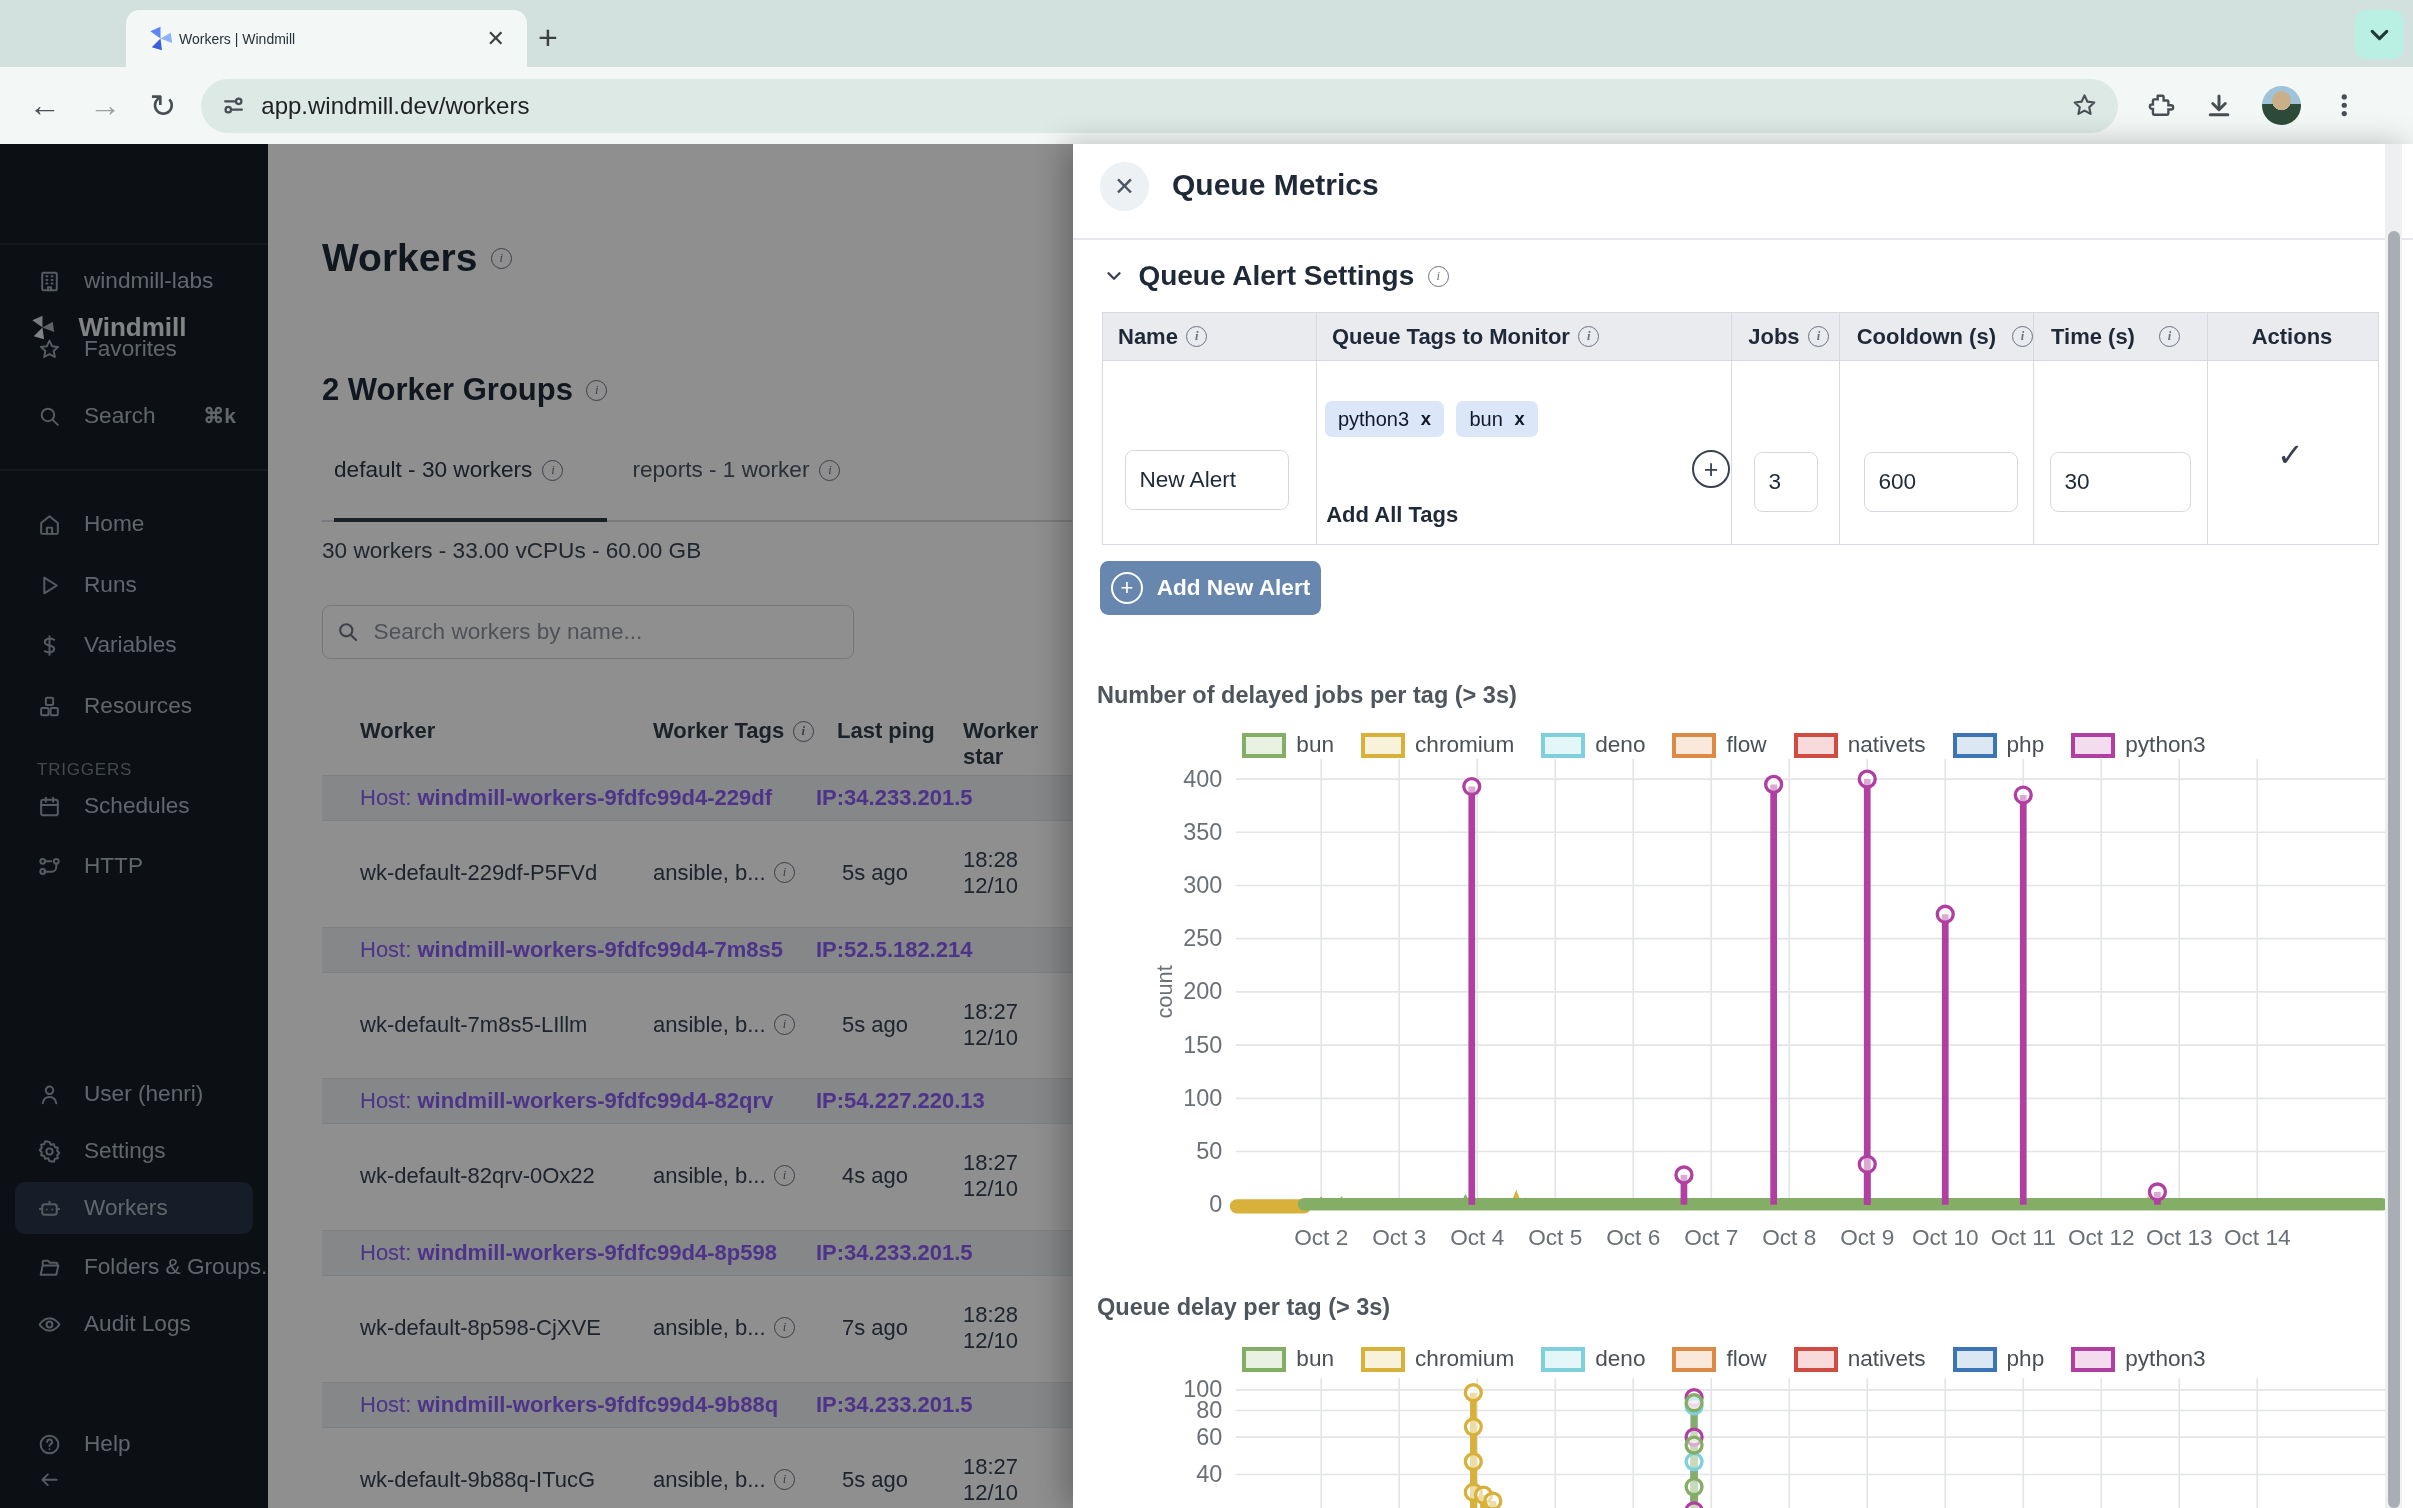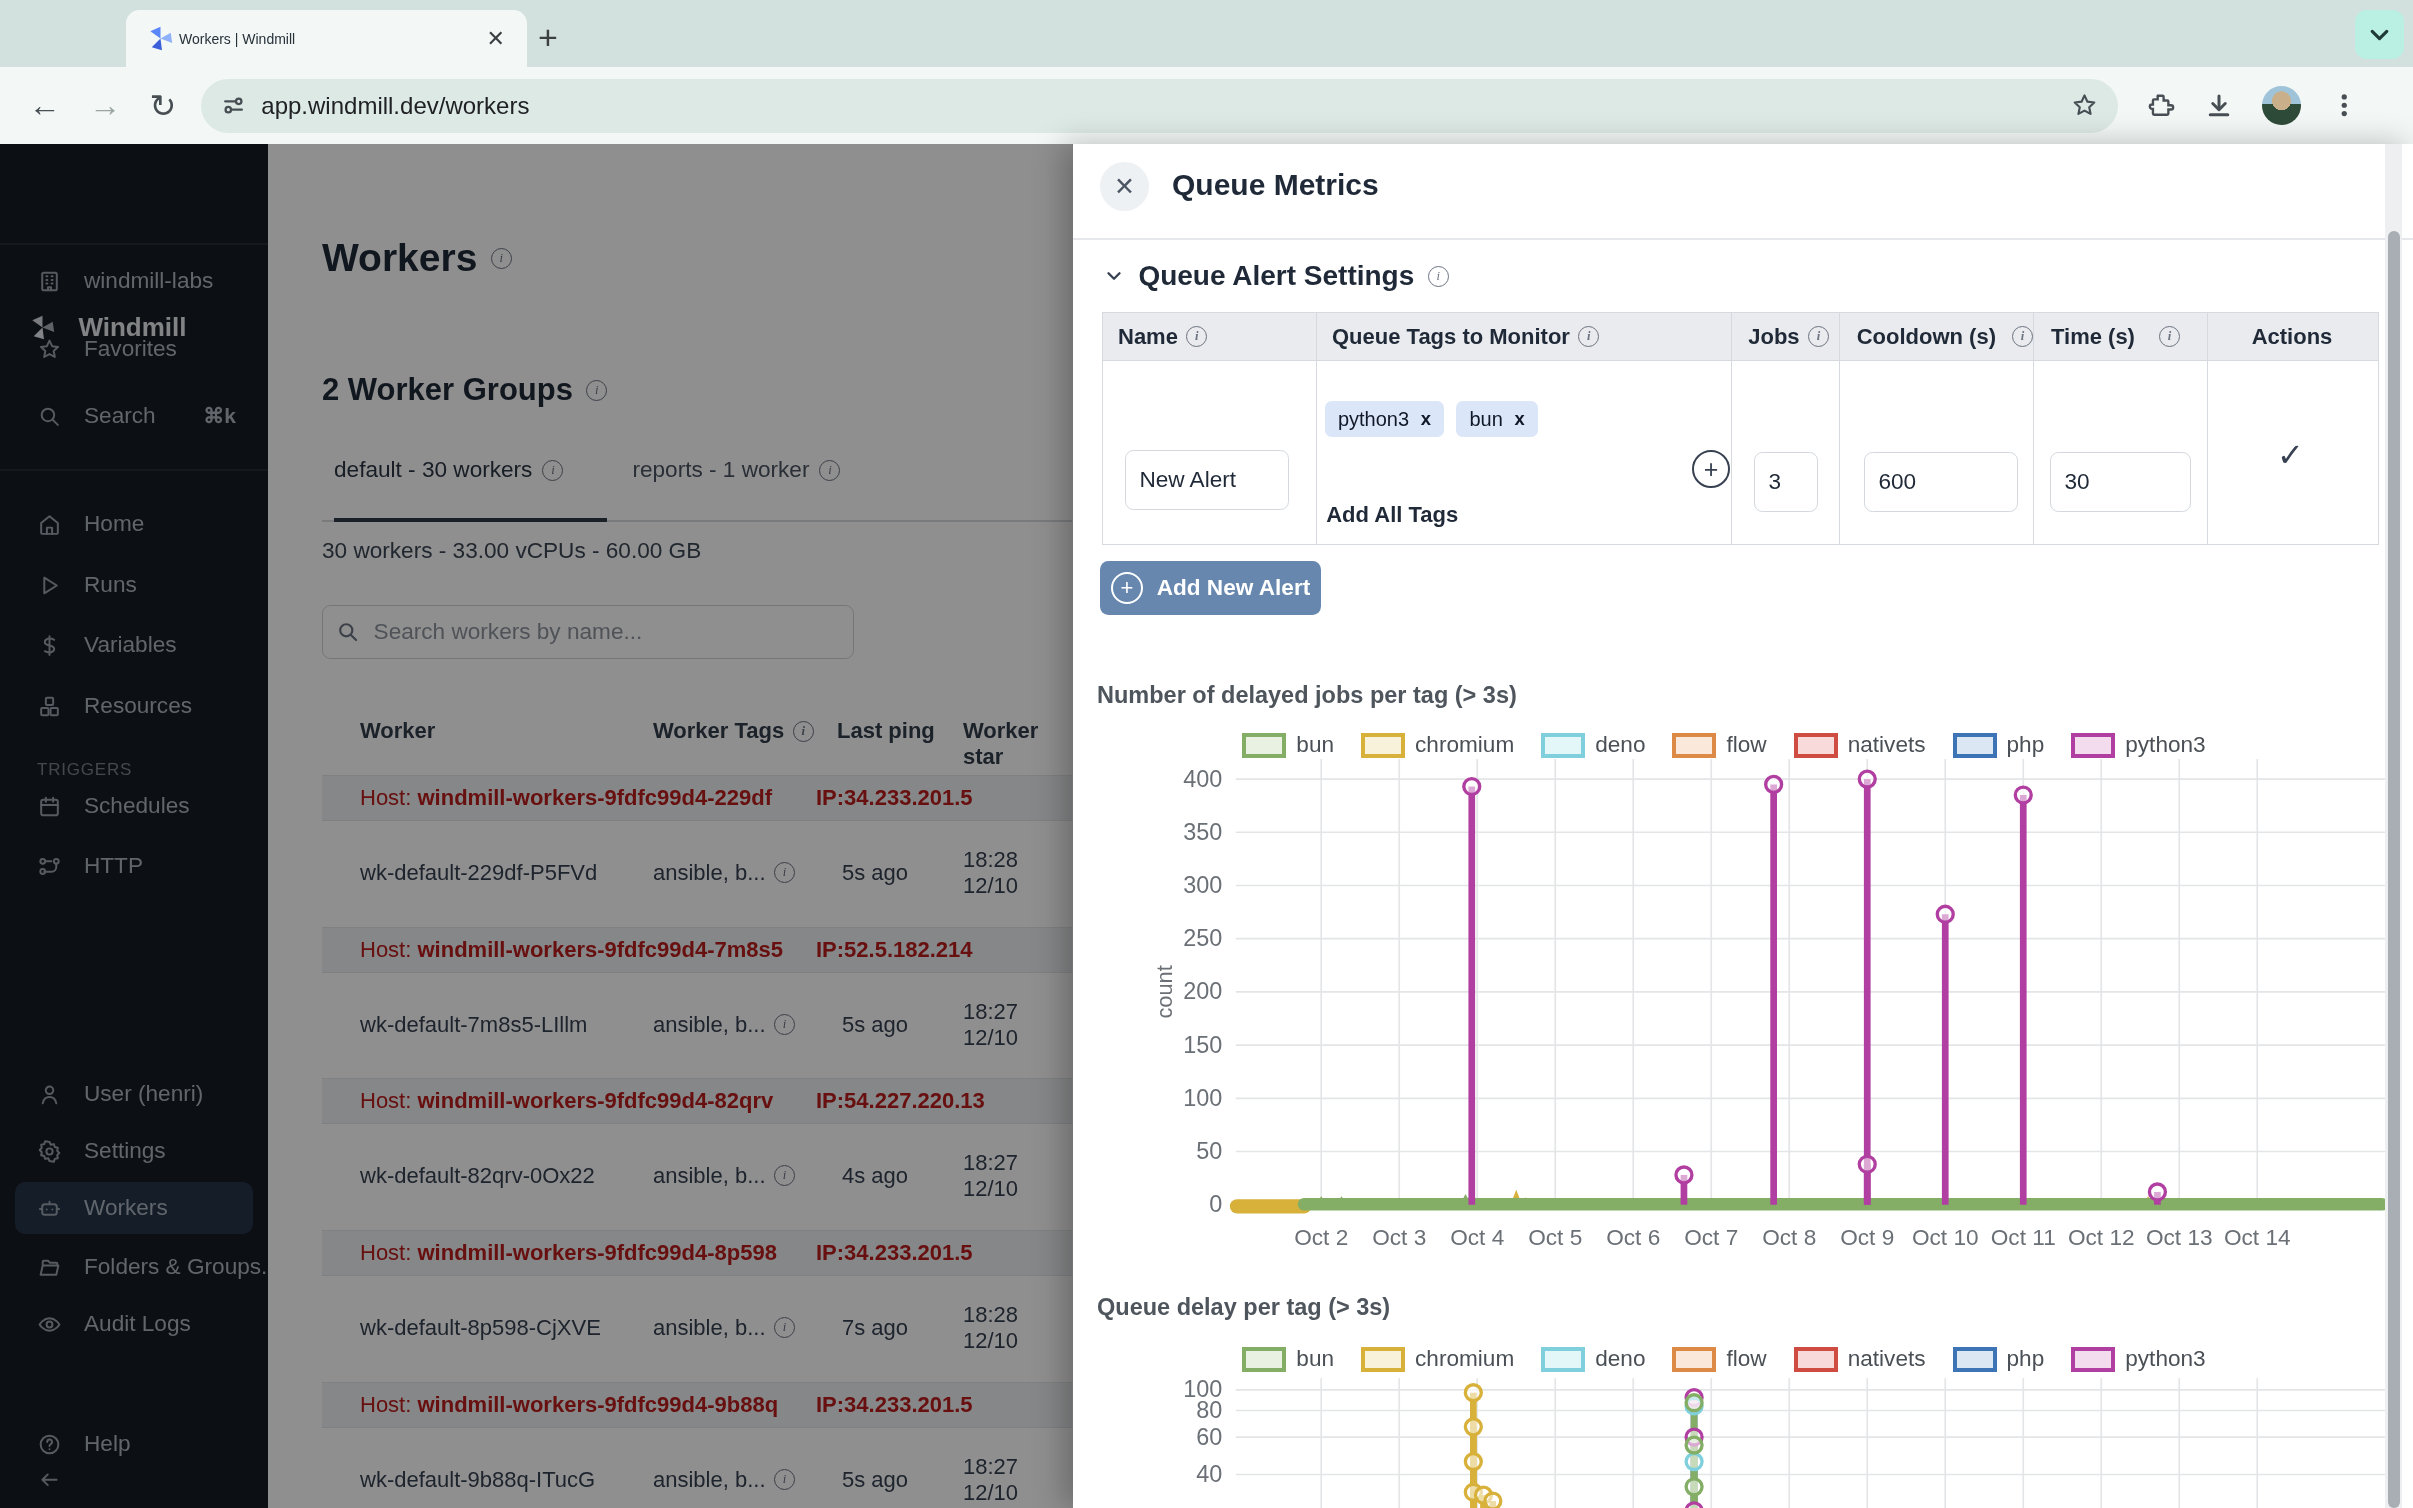--- a/index.html
+++ b/index.html
@@ -44,21 +44,21 @@
   #tabs-underline{position:absolute;left:66px;top:374px;width:273px;height:4.2px;background:#2f3a47;}
   #tabs-border{position:absolute;left:54px;top:376px;width:750px;height:1.7px;background:#d6d9dd;}
   #stats-line{position:absolute;left:54px;top:394px;font-size:22.6px;color:#3c4654;}
   #wsearch{position:absolute;left:54px;top:461px;width:532px;height:54px;border:1.7px solid #cfd4da;border-radius:8.4px;
         background:#fff;display:flex;align-items:center;padding:0 13.4px;box-sizing:border-box;}
   #wsearch input{border:none;outline:none;font-size:22.6px;color:#1f2937;margin-left:11.7px;width:436px;background:transparent;font-family:inherit;}
   #wsearch input::placeholder{color:#8d949e;}
   #wtable{position:absolute;left:54px;top:564px;width:750px;}
   .th{position:absolute;top:0;font-size:22px;font-weight:700;color:#333d4a;display:flex;gap:8.4px;align-items:center;}
   .hostrow{position:absolute;left:0;width:750px;background:#eef0f2;border-top:1.7px solid #e3e5e8;border-bottom:1.7px solid #e3e5e8;
-        display:flex;align-items:center;font-size:22px;color:#b91c1c;}
+        display:flex;align-items:center;font-size:22px;color:#8b5cf6;}
   .wkrow{position:absolute;left:0;width:750px;background:#fff;display:flex;align-items:center;font-size:22px;color:#374151;}
   
   #dim{left:0;top:144px;width:1073px;height:1364px;background:rgba(0,0,0,0.44);z-index:5;}
   
   #drawer{left:1073px;top:144px;width:1341px;height:1364px;background:#fff;z-index:10;
         box-shadow:-10px 0 28.5px rgba(0,0,0,0.25);}
   #drawer .inner{position:absolute;left:0;top:0;width:1341px;height:1364px;}
   #close-btn{position:absolute;left:27px;top:18.4px;width:49px;height:49px;border-radius:50%;background:#eef1f4;
         display:flex;align-items:center;justify-content:center;font-size:25px;color:#4b5563;}
   #drawer-title{position:absolute;left:99px;top:23.5px;font-size:30px;font-weight:700;color:#1f2937;}

